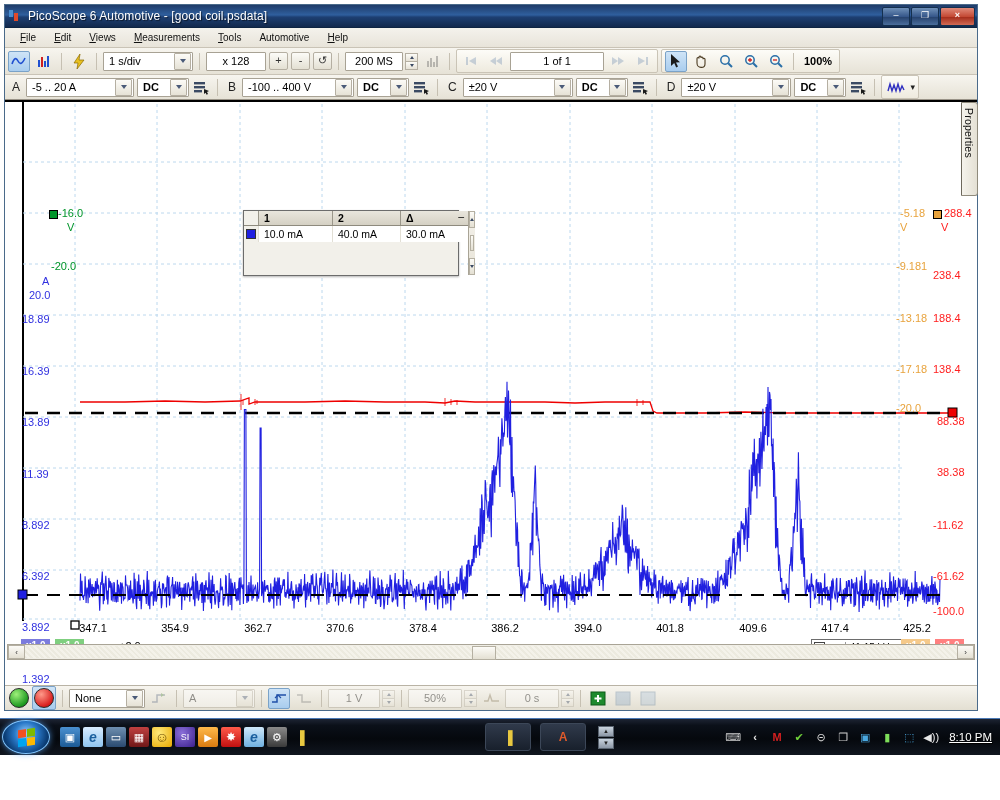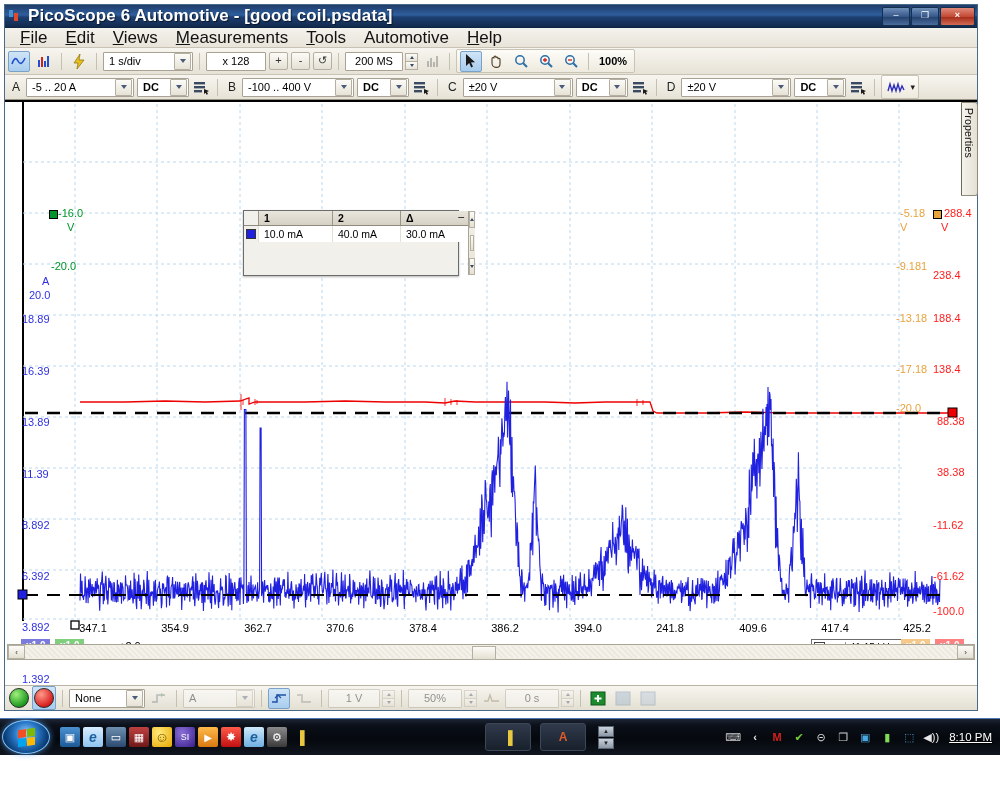--- a/index.html
+++ b/index.html
@@ -25,21 +25,21 @@
     background:linear-gradient(to bottom,#1f3b68 0%,#2f5f9e 45%,#1d3f72 55%,#12294d 100%);
     border-bottom:1px solid #0d2442;
     display:flex;align-items:center;
   }
   .titlebar .tb-icon{
     width:14px;height:14px;margin-left:4px;margin-right:5px;position:relative;flex:0 0 auto;
   }
   .tb-icon .b1{position:absolute;left:0;top:1px;width:4px;height:7px;background:#4a8fd0;}
   .tb-icon .b2{position:absolute;left:5px;top:4px;width:4px;height:8px;background:#e04a2a;}
   .titlebar .title{
-    color:#ffffff;font-size:17px;font-weight:bold;letter-spacing:0.1px;
+    color:#ffffff;font-size:12px;font-weight:normal;letter-spacing:0.1px;
     text-shadow:1px 1px 1px rgba(0,0,0,.6);white-space:nowrap;
   }
   .win-btns{position:absolute;right:2px;top:2px;display:flex;gap:1px;}
   .win-btn{
     width:26px;height:17px;border:1px solid #0e2banything;
     border:1px solid #14304f;
     background:linear-gradient(to bottom,#6f90b8,#36578a 50%,#24406b 51%,#4a6d9c);
     color:#fff;font-size:9px;line-height:15px;text-align:center;cursor:pointer;
     border-radius:2px;
   }
@@ -47,21 +47,21 @@
     background:linear-gradient(to bottom,#e08a7a,#c44a35 50%,#a32a18 51%,#d06a55);
     width:33px;font-weight:bold;
   }
 
   
   .menubar{
     height:19px;background:linear-gradient(to bottom,#f4f2ec,#e8e4da);
     border-bottom:1px solid #c9c3b6;display:flex;align-items:center;padding-left:6px;
   }
   .menu-item{
-    padding:2px 9px;font-size:17px;color:#111;cursor:default;white-space:nowrap;
+    padding:2px 9px;font-size:10px;color:#111;cursor:default;white-space:nowrap;
   }
   .menu-item u{text-decoration:underline;}
 
   
   .toolbar{
     height:26px;background:linear-gradient(to bottom,#f7f5ef,#e6e2d6);
     border-bottom:1px solid #c9c3b6;display:flex;align-items:center;gap:3px;padding:0 3px;
   }
   .tb-group{display:flex;align-items:center;gap:3px;
     border:1px solid #cac4b6;border-radius:2px;padding:1px 3px;height:20px;
@@ -303,20 +303,47 @@
         <svg width="15" height="13" viewBox="0 0 15 13">
             <rect x="2" y="6" width="2" height="6" fill="#555"></rect>
             <rect x="5" y="3" width="2" height="9" fill="#555"></rect>
             <rect x="8" y="7" width="2" height="5" fill="#555"></rect>
             <rect x="11" y="1" width="2" height="11" fill="#555"></rect>
           </svg>
       </div>
 
       <span class="sep"></span>
 
+      <div class="tb-group">
+        <div class="tbtn dis">
+          <svg width="14" height="12" viewBox="0 0 14 12">
+              <rect x="2" y="2" width="2" height="8" fill="#6f8cb0"></rect>
+              <path d="M12 2 L5 6 L12 10 Z" fill="#6f8cb0"></path>
+            </svg>
+        </div>
+        <div class="tbtn dis">
+          <svg width="14" height="12" viewBox="0 0 14 12">
+              <path d="M7 2 L1 6 L7 10 Z" fill="#6f8cb0"></path>
+              <path d="M13 2 L7 6 L13 10 Z" fill="#6f8cb0"></path>
+            </svg>
+        </div>
+        <div class="textbox" style="width:92px">1 of 1</div>
+        <div class="tbtn dis">
+          <svg width="14" height="12" viewBox="0 0 14 12">
+              <path d="M1 2 L7 6 L1 10 Z" fill="#6f8cb0"></path>
+              <path d="M7 2 L13 6 L7 10 Z" fill="#6f8cb0"></path>
+            </svg>
+        </div>
+        <div class="tbtn dis">
+          <svg width="14" height="12" viewBox="0 0 14 12">
+              <path d="M2 2 L9 6 L2 10 Z" fill="#6f8cb0"></path>
+              <rect x="10" y="2" width="2" height="8" fill="#6f8cb0"></rect>
+            </svg>
+        </div>
+      </div>
 
       <div class="tb-group">
         <div class="tbtn active">
           <svg width="12" height="14" viewBox="0 0 12 14">
               <path d="M1 0 L1 12 L4.2 9 L6.2 13.5 L8 12.6 L6 8.4 L10 8.2 Z" fill="#1a1a1a"></path>
             </svg>
         </div>
         <div class="tbtn">
           <svg width="14" height="14" viewBox="0 0 14 14">
               <path d="M3 9 V4.5 a1 1 0 0 1 2 0 V3 a1 1 0 0 1 2 0 v1 a1 1 0 0 1 2 0 v1.3 a1 1 0 0 1 2 0 V10 c0 2-1.6 3.4-3.6 3.4 H7 C4.7 13.4 3 11.6 3 9 Z" fill="none" stroke="#4a3a20" stroke-width="1.1"></path>
@@ -578,21 +605,21 @@
       </div>
 
       <div class="xlabels">
         <div class="xlab" style="left:88px">347.1</div>
         <div class="xlab" style="left:170px">354.9</div>
         <div class="xlab" style="left:253px">362.7</div>
         <div class="xlab" style="left:335px">370.6</div>
         <div class="xlab" style="left:418px">378.4</div>
         <div class="xlab" style="left:500px">386.2</div>
         <div class="xlab" style="left:583px">394.0</div>
-        <div class="xlab" style="left:665px">241.8</div>
+        <div class="xlab" style="left:665px">401.8</div>
         <div class="xlab" style="left:748px">409.6</div>
         <div class="xlab" style="left:830px">417.4</div>
         <div class="xlab" style="left:912px">425.2</div>
       </div>
 
       <div style="position:absolute;left:0;top:537px;width:972px;height:16px;">
         <span class="badge badge-blue" style="position:absolute;left:16px;top:0;">x1.0</span>
         <span class="badge badge-green" style="position:absolute;left:50px;top:0;">x1.0</span>
         <span style="position:absolute;left:86px;top:1px;font-size:11px;color:#000;">ms</span>
         <span style="position:absolute;left:114px;top:1px;font-size:11px;color:#000;">+2.0s</span>

